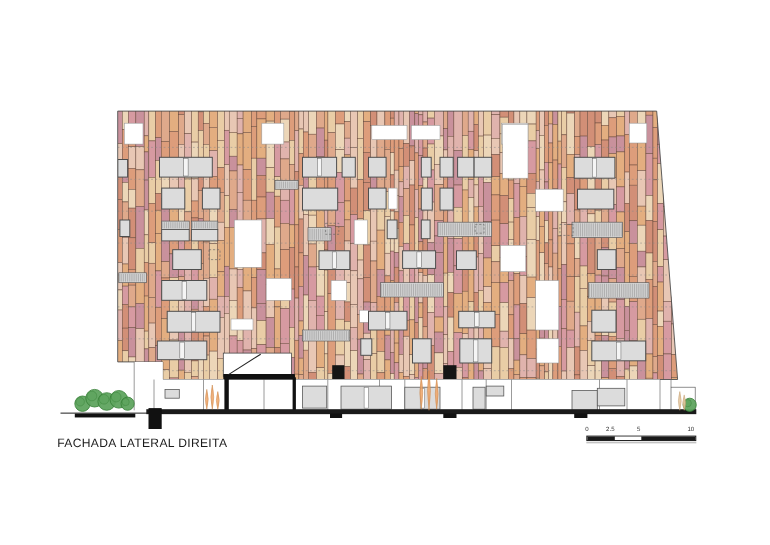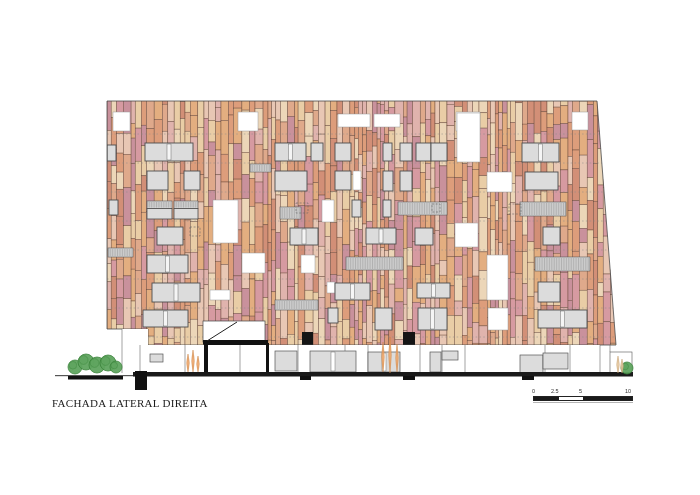--- a/index.html
+++ b/index.html
@@ -1,19 +1,19 @@
 <!DOCTYPE html>
 <html><head>
 <meta charset="utf-8">
 <style>
   html,body{margin:0;padding:0;background:#fff;}
   body{width:700px;height:495px;font-family:"Liberation Sans",sans-serif;}
   .page{position:relative;width:700px;height:495px;background:#fff;overflow:hidden;}
   .page svg{position:absolute;left:0;top:0;}
-  .title{position:absolute;left:52px;top:397px;font-size:11px;color:#1c1c1c;letter-spacing:.3px;white-space:nowrap;font-family:Liberation Serif, serif;}
+  .title{position:absolute;left:52px;top:397px;font-size:11px;color:#1c1c1c;letter-spacing:.3px;white-space:nowrap;}
   .scalebar{position:absolute;left:532px;top:388px;width:106px;height:20px;}
   .sl{position:absolute;top:0;font-size:5.5px;color:#333;}
   .sl0{left:0;} .sl1{left:19px;} .sl2{left:47px;} .sl3{left:93px;}
   .bar{position:absolute;top:8px;left:1px;width:100px;height:5px;border:1px solid #222;box-sizing:border-box;background:#fff;display:flex;}
   .seg{height:100%;}
   .seg-a{width:25%;background:#1a1a1a;}
   .seg-b{width:25%;background:#fff;}
   .seg-c{width:50%;background:#1a1a1a;}
   .barline{position:absolute;top:14px;left:1px;width:100px;height:1px;background:#b5b5b5;}
 </style>

